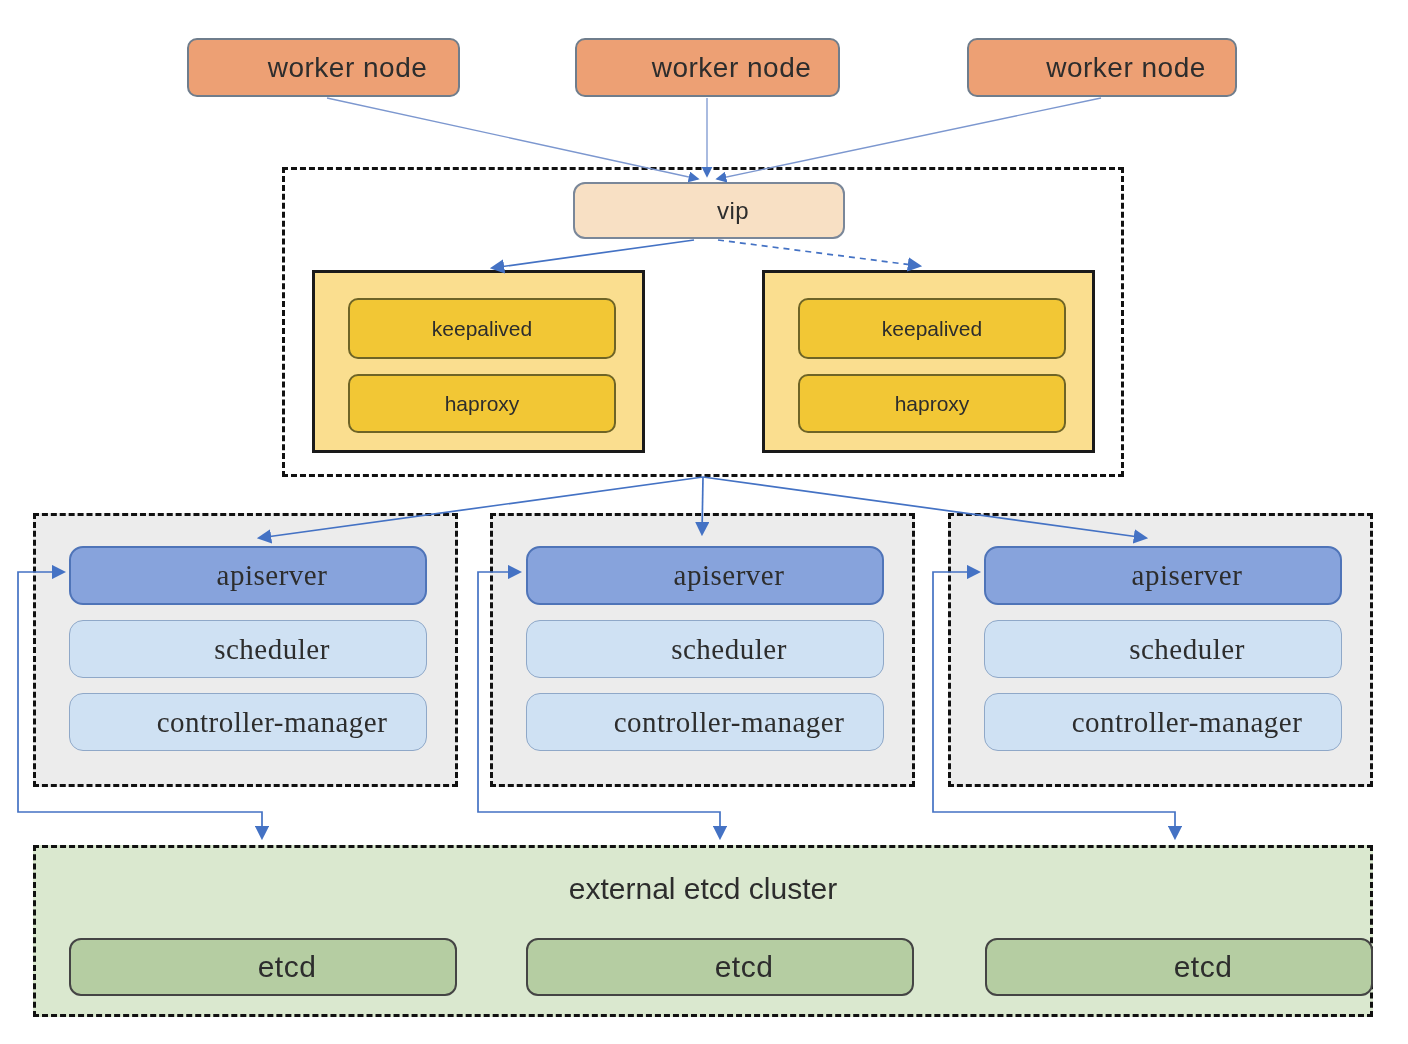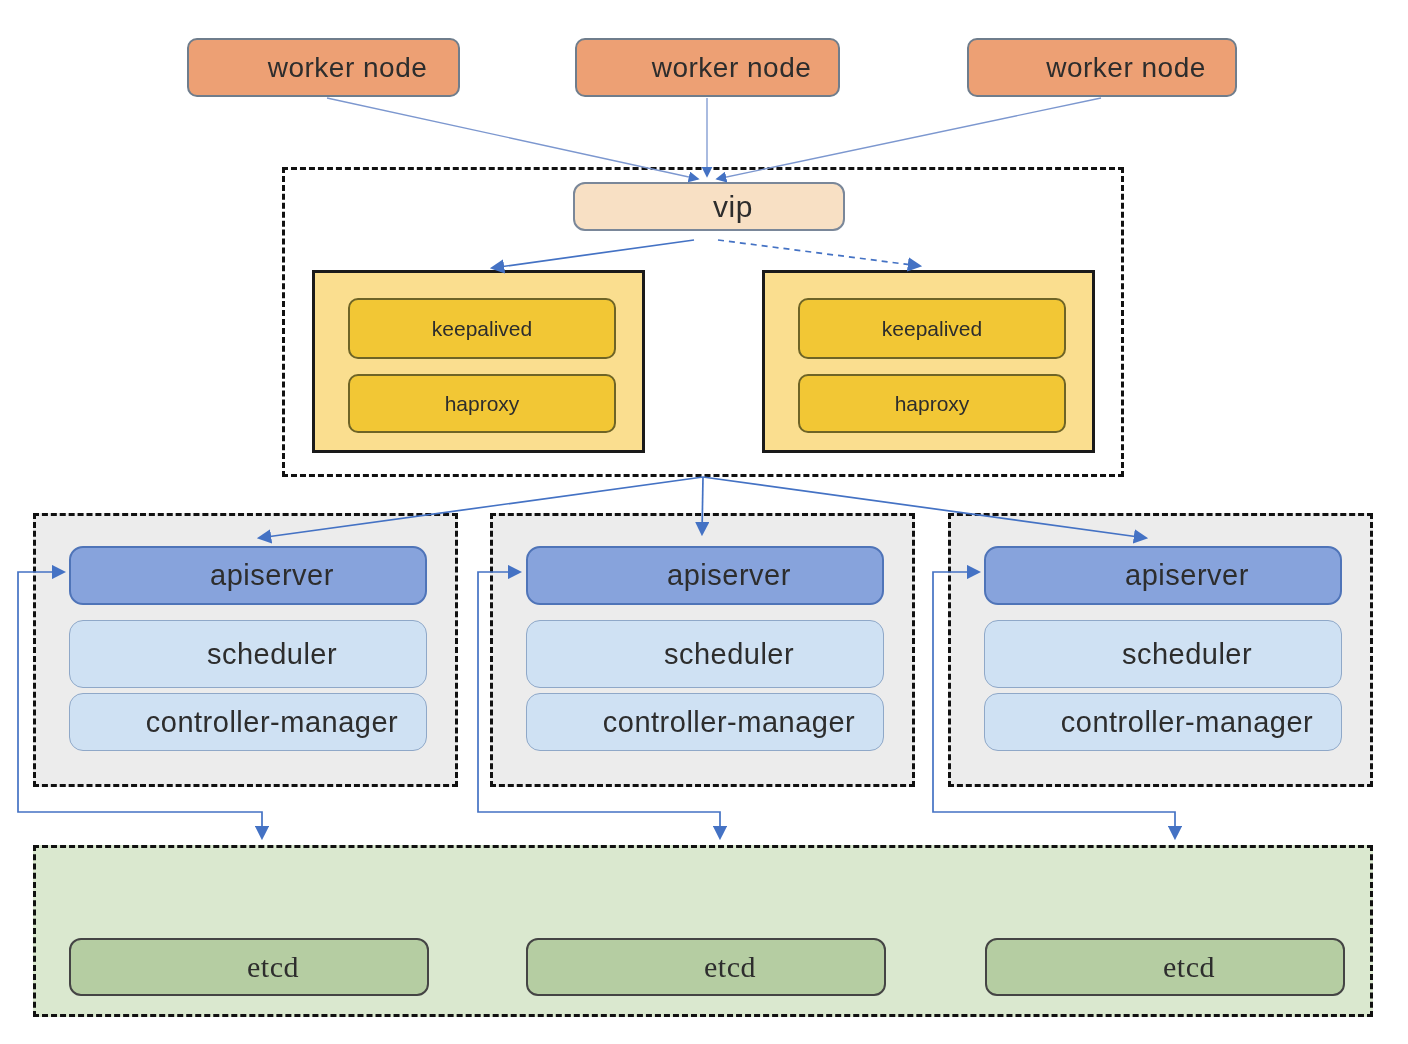--- a/index.html
+++ b/index.html
@@ -34,22 +34,22 @@
     border-radius: 10px;
     height: 59px;
     top: 38px;
     font-size: 28px;
   }
   
   .vip {
     background: var(--vip-fill);
     border: 2px solid var(--vip-border);
     border-radius: 12px;
-    left: 573px; top: 182px; width: 272px; height: 49px;
-    font-size: 30px;
+    left: 573px; top: 182px; width: 272px; height: 57px;
+    font-size: 24px;
   }
   
   .dashed-container {
     position: absolute;
     box-sizing: border-box;
     border: 3px dashed var(--dashed-border);
     background: transparent;
   }
   .lb-wrap { left: 282px; top: 167px; width: 842px; height: 310px; background: #ffffff; }
   
@@ -67,52 +67,52 @@
     border: 2px solid var(--lb-box-border);
     border-radius: 10px;
     display: flex; align-items: center; justify-content: center;
     box-sizing: border-box;
     font-size: 21px;
   }
   
   .group {
     top: 513px; width: 425px; height: 274px;
     background: var(--group-fill);
+    font-family: Liberation Serif, serif;
   }
   .group .node { left: 33px; width: 358px; border-radius: 14px; }
   .api {
     top: 30px; height: 59px;
     background: var(--apiserver-fill);
     border: 2px solid var(--apiserver-border);
   }
   .minor {
     background: var(--minor-fill);
     border: 1.5px solid var(--minor-border);
   }
-  .sched { top: 104px; height: 68px; }
+  .sched { top: 104px; height: 58px; }
   .cm    { top: 177px; height: 58px; text-align: center; }
   
   .etcd-cluster {
     left: 33px; top: 845px; width: 1340px; height: 172px;
     background: var(--etcd-container-fill);
   }
   .etcd-title {
     position: absolute;
     left: 0; right: 0; top: 24px;
     text-align: center;
     font-size: 30px;
     color: var(--text);
   }
   .etcdbox {
-    top: 90px; height: 58px; width: 360px;
+    top: 90px; height: 58px; width: 388px;
     background: var(--etcd-fill);
     border: 2px solid var(--etcd-border);
     border-radius: 12px;
     font-size: 30px;
-    font-family: Liberation Serif, serif;
   }
   
   #connectors {
     position: absolute;
     left: 0; top: 0;
     width: 1408px; height: 1044px;
     pointer-events: none;
     z-index: 10;
   }
   .arrowhead { fill: var(--arrow); }
@@ -155,20 +155,21 @@
     <div class="node minor cm">controller-manager</div>
   </div>
 
   <div class="dashed-container group" style="left:948px;">
     <div class="node api">apiserver</div>
     <div class="node minor sched">scheduler</div>
     <div class="node minor cm">controller-manager</div>
   </div>
 
   <div class="dashed-container etcd-cluster">
+    <div class="etcd-title">external etcd cluster</div>
     <div class="node etcdbox" style="left:33px;">etcd</div>
     <div class="node etcdbox" style="left:490px;">etcd</div>
     <div class="node etcdbox" style="left:949px;">etcd</div>
   </div>
 
   <svg id="connectors" viewBox="0 0 1408 1044" xmlns="http://www.w3.org/2000/svg">
     <defs>
       <marker id="ah" viewBox="0 0 10 10" refX="8.5" refY="5" markerWidth="8.5" markerHeight="8.5" orient="auto-start-reverse">
         <path d="M 0 0 L 10 5 L 0 10 z" class="arrowhead"></path>
       </marker>

